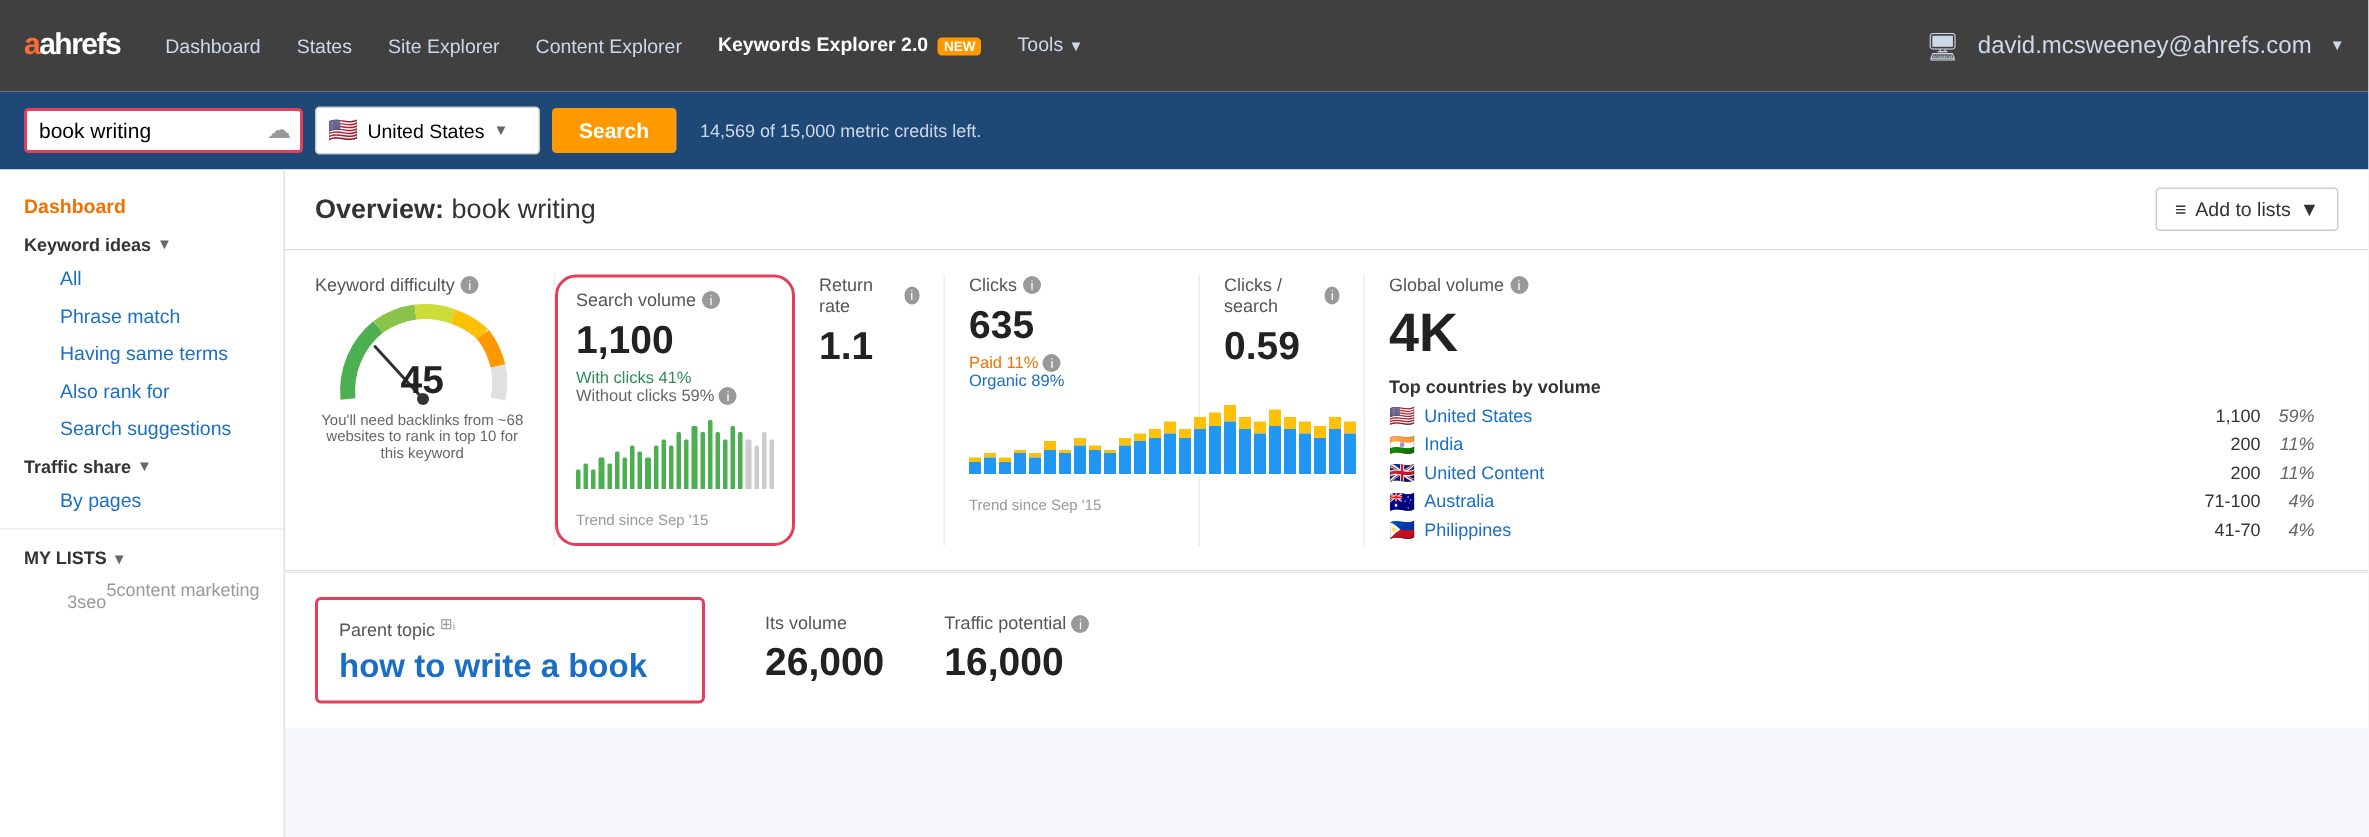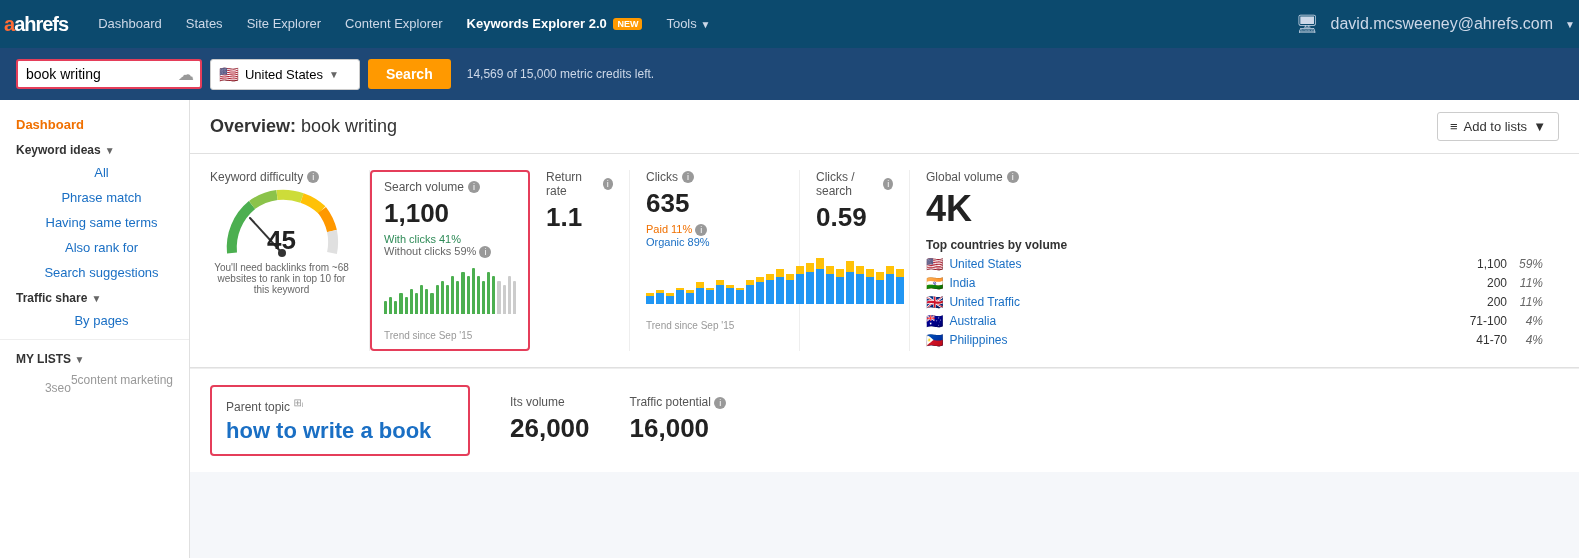--- a/index.html
+++ b/index.html
@@ -1,24 +1,24 @@
 <!DOCTYPE html>
 <html><head>
   <meta charset="utf-8">
   <style>
     * { box-sizing: border-box; margin: 0; padding: 0; }
     body { font-family: Arial, sans-serif; font-size: 13px; background: #f5f5f5; }
 
     
     .topnav {
-      background: #0c4a6e;
-      display: flex;
-      align-items: center;
-      padding: 0 4px;
-      height: 48px;
+      background: #404040;
+      display: flex;
+      align-items: center;
+      padding: 0 16px;
+      height: 61px;
       gap: 4px;
     }
     .topnav-logo {
       color: #ff6b35;
       font-size: 20px;
       font-weight: bold;
       margin-right: 16px;
       letter-spacing: -1px;
     }
     .topnav-logo span { color: #fff; }
@@ -127,22 +127,21 @@
       padding: 6px 16px 3px;
       font-size: 12px;
       color: #333;
       font-weight: bold;
       display: flex;
       align-items: center;
       gap: 4px;
     }
     .sidebar-section .caret { color: #666; font-size: 10px; }
     .sidebar-indent {
-      padding-left: 30px;
-      text-align: center;
+      padding-left: 40px;
     }
     .sidebar-divider { height: 1px; background: #eee; margin: 6px 0; }
     .sidebar-my-lists { padding: 6px 16px 3px; font-size: 12px; color: #333; font-weight: bold; }
     .sidebar-list-item { padding: 4px 16px; font-size: 12px; color: #555; }
     .sidebar-list-item span { float: right; color: #999; }
 
     
     .content {
       flex: 1;
       background: #f5f7fa;
@@ -372,21 +371,21 @@
             <path d="M110,43 A55,55 0 0,1 110,65" stroke="#e0e0e0" stroke-width="10" fill="none" stroke-linecap="butt"></path>
 
             <line x1="60" y1="65" x2="28" y2="30" stroke="#333" stroke-width="2" stroke-linecap="round"></line>
             <circle cx="60" cy="65" r="4" fill="#333"></circle>
           </svg>
           <div class="gauge-number" style="font-size:26px;bottom:2px;">45</div>
         </div>
         <div class="gauge-note">You'll need backlinks from ~68 websites to rank in top 10 for this keyword</div>
       </div>
 
-      <div class="metric-card sv-card" style="max-width:160px;padding:8px 12px;">
+      <div class="metric-card sv-card" style="max-width:160px;padding:8px 12px;border-radius:14px;">
         <div class="metric-label">
           <span>Search volume</span>
           <span class="info-icon">i</span>
         </div>
         <div class="metric-value">1,100</div>
         <div class="metric-sub green-text">With clicks 41%</div>
         <div class="metric-sub gray-text">
           <span>Without clicks 59%</span>
           <span class="info-icon">i</span>
         </div>
@@ -574,21 +573,21 @@
               <span class="country-pct">59%</span>
             </div>
             <div class="country-row">
               <span class="country-flag">🇮🇳</span>
               <span class="country-name">India</span>
               <span class="country-vol">200</span>
               <span class="country-pct">11%</span>
             </div>
             <div class="country-row">
               <span class="country-flag">🇬🇧</span>
-              <span class="country-name">United Traffic</span>
+              <span class="country-name">United Content</span>
               <span class="country-vol">200</span>
               <span class="country-pct">11%</span>
             </div>
             <div class="country-row">
               <span class="country-flag">🇦🇺</span>
               <span class="country-name">Australia</span>
               <span class="country-vol">71-100</span>
               <span class="country-pct">4%</span>
             </div>
             <div class="country-row">

